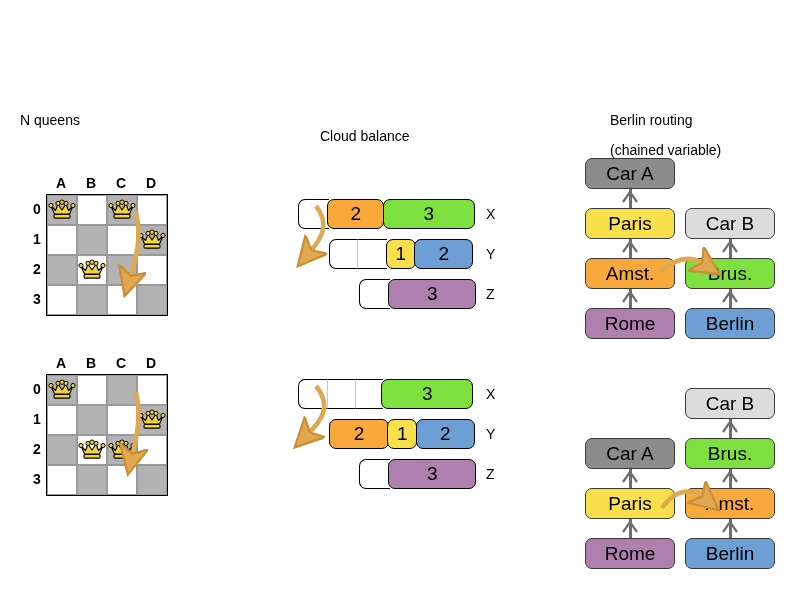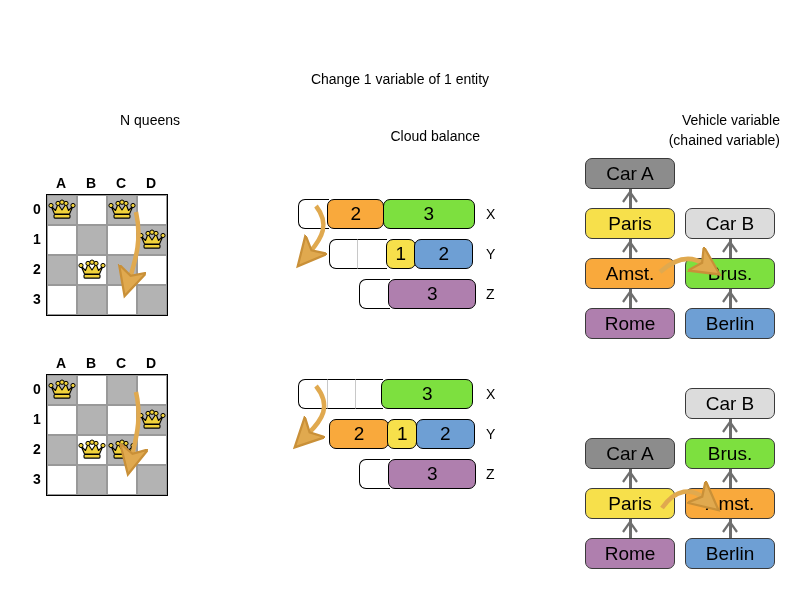--- a/index.html
+++ b/index.html
@@ -16,21 +16,21 @@
   
   #main-title{
     position:absolute;left:0;top:26px;width:800px;text-align:center;
     font-size:38px;font-weight:normal;letter-spacing:0px;line-height:44px;
   }
   #main-subtitle{
     position:absolute;left:0;top:70px;width:800px;text-align:center;
     font-size:14px;line-height:18px;
   }
   .col-heading{
-    position:absolute;text-align:right;font-size:14px;line-height:20px;
+    position:absolute;text-align:left;font-size:14px;line-height:20px;
   }
 
   
   .board{position:absolute;width:120px;height:120px;
     border:1px solid #000;box-sizing:content-box;}
   .cell{position:absolute;width:30px;height:30px;box-sizing:border-box;
     border:1px solid #999;}
   .cell.dark{background:#b3b3b3;}
   .cell.light{background:#ffffff;}
   .file-label,.rank-label{
@@ -60,26 +60,25 @@
   .link{position:absolute;width:3px;background:#6e6e6e;}
 
   svg.overlay{position:absolute;left:0;top:0;width:800px;height:600px;
     pointer-events:none;}
 </style>
 </head>
 <body>
 
 <div class="stage">
 
-  <div id="main-subtitle">Change 1 variable of 1 entity</div>
 
   <div class="col-heading" style="left:20px;top:110px;width:160px;">N queens</div>
   <div class="col-heading" style="left:320px;top:126px;width:160px;">Cloud balance</div>
-  <div class="col-heading" style="left:610px;top:110px;width:170px;">Vehicle variable</div>
-  <div class="col-heading" style="left:610px;top:130px;width:170px;">(chained variable)</div>
+  <div class="col-heading" style="left:610px;top:110px;width:170px;">Berlin routing</div>
+  <div class="col-heading" style="left:610px;top:140px;width:170px;">(chained variable)</div>
 
   <div id="nqueens-before">
       <div class="file-label" style="left: 46px; top: 175px;">A</div>
       <div class="file-label" style="left: 76px; top: 175px;">B</div>
       <div class="file-label" style="left: 106px; top: 175px;">C</div>
       <div class="file-label" style="left: 136px; top: 175px;">D</div>
       <div class="rank-label" style="left: 30px; top: 201px;">0</div>
       <div class="rank-label" style="left: 30px; top: 231px;">1</div>
       <div class="rank-label" style="left: 30px; top: 261px;">2</div>
       <div class="rank-label" style="left: 30px; top: 291px;">3</div>

